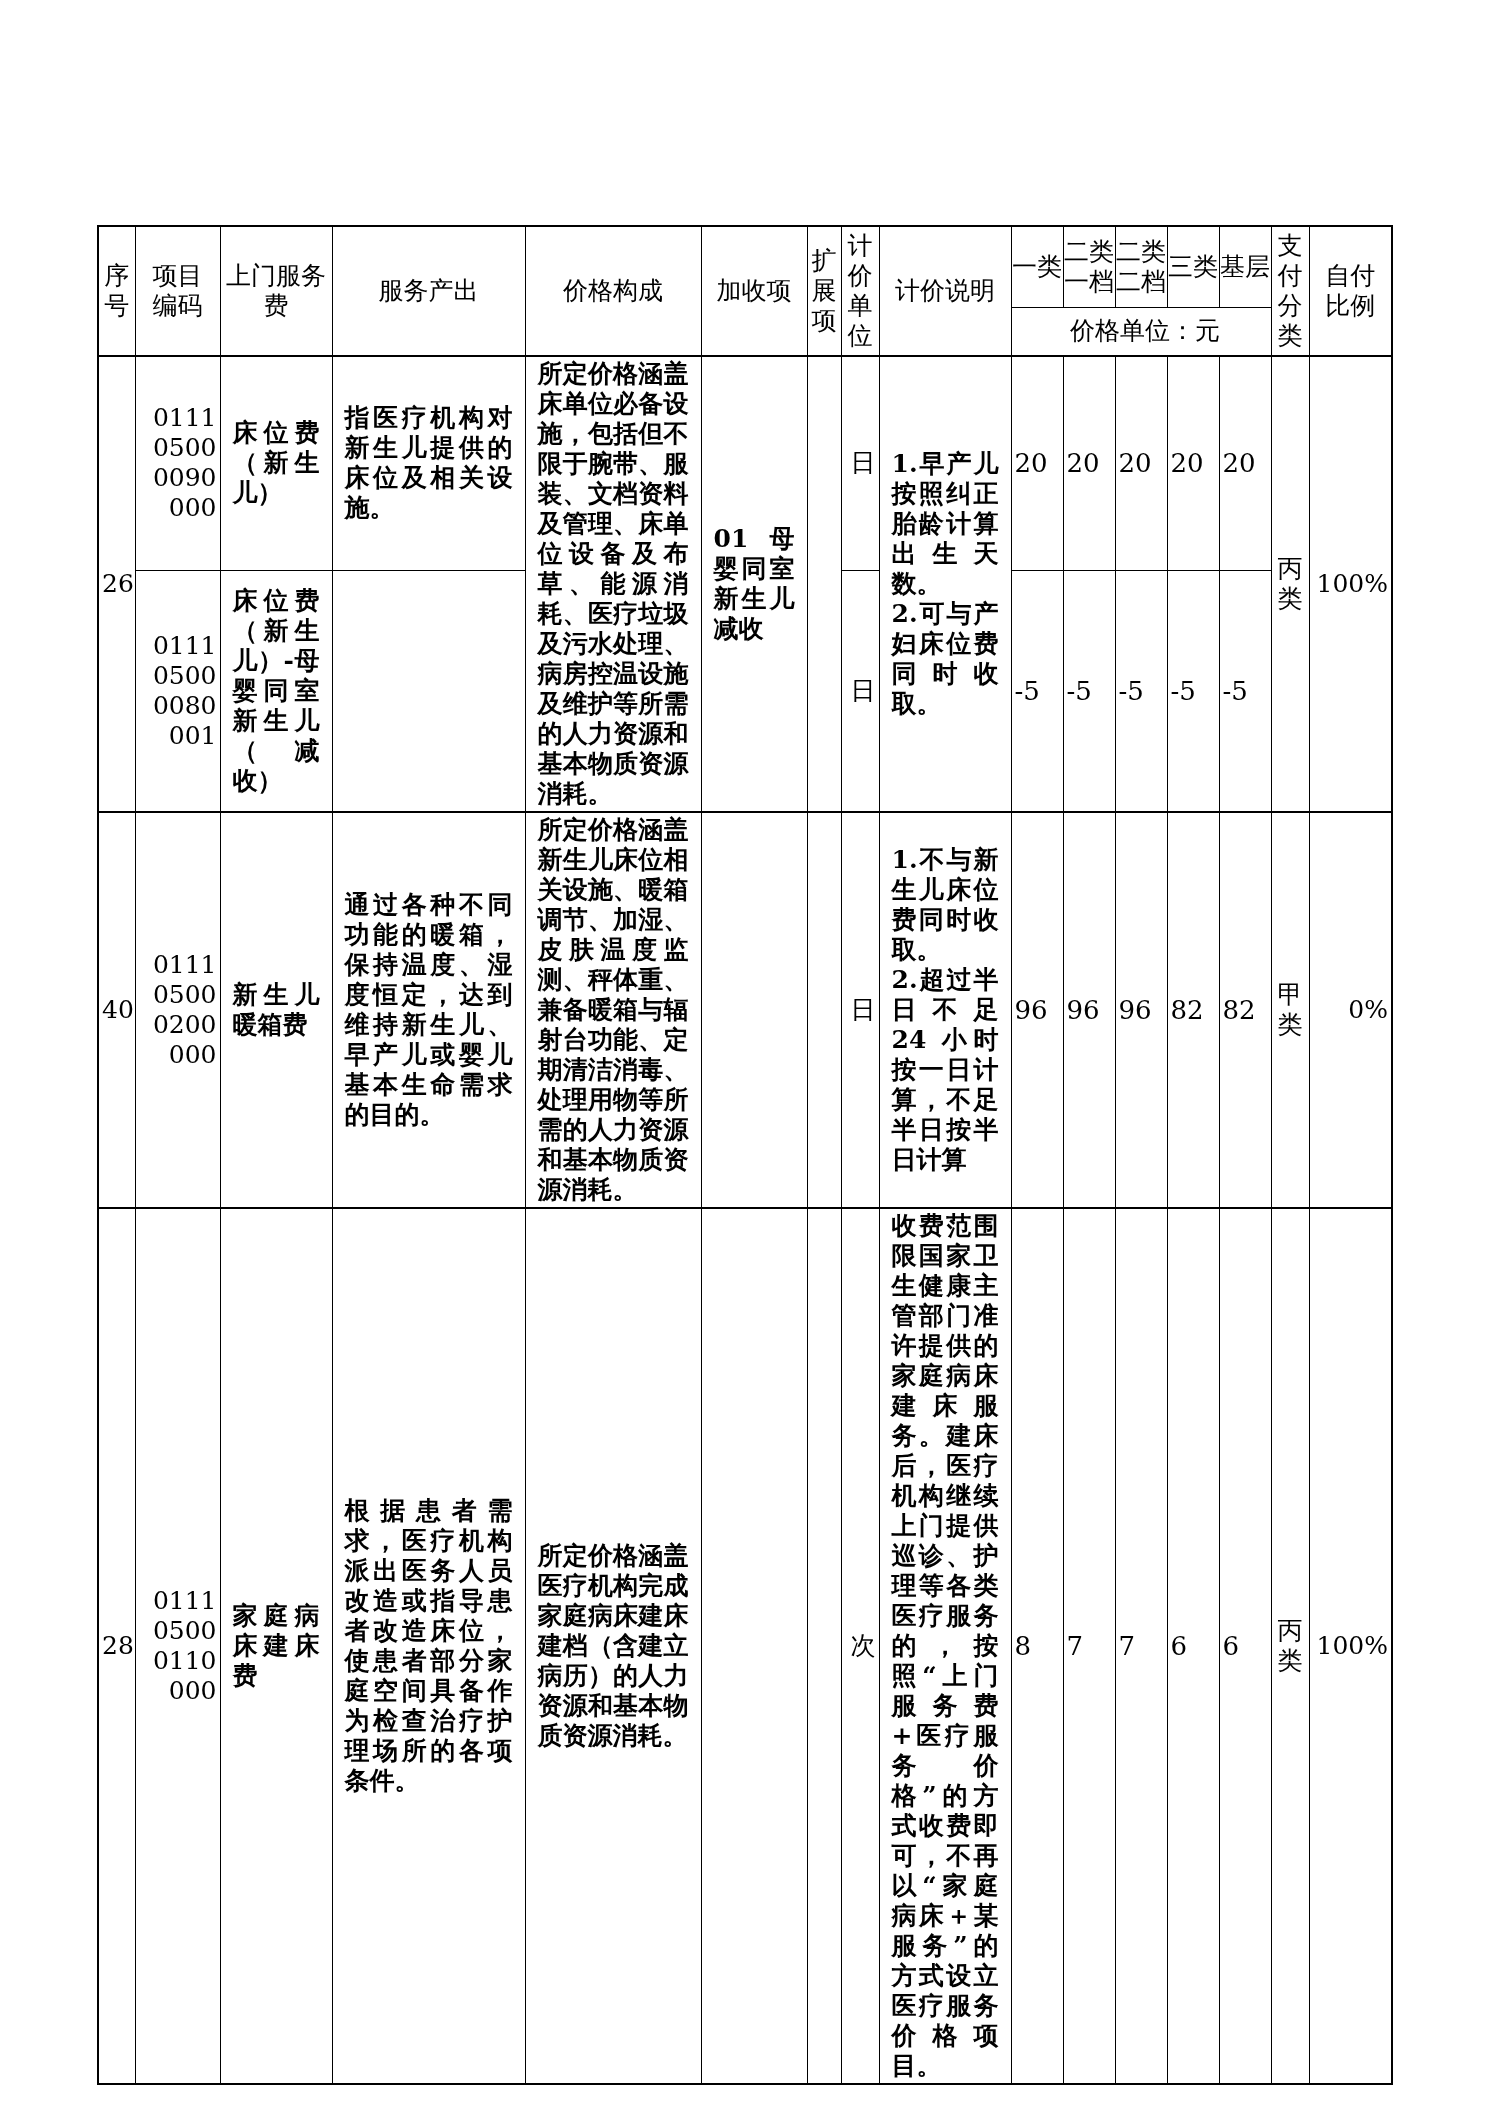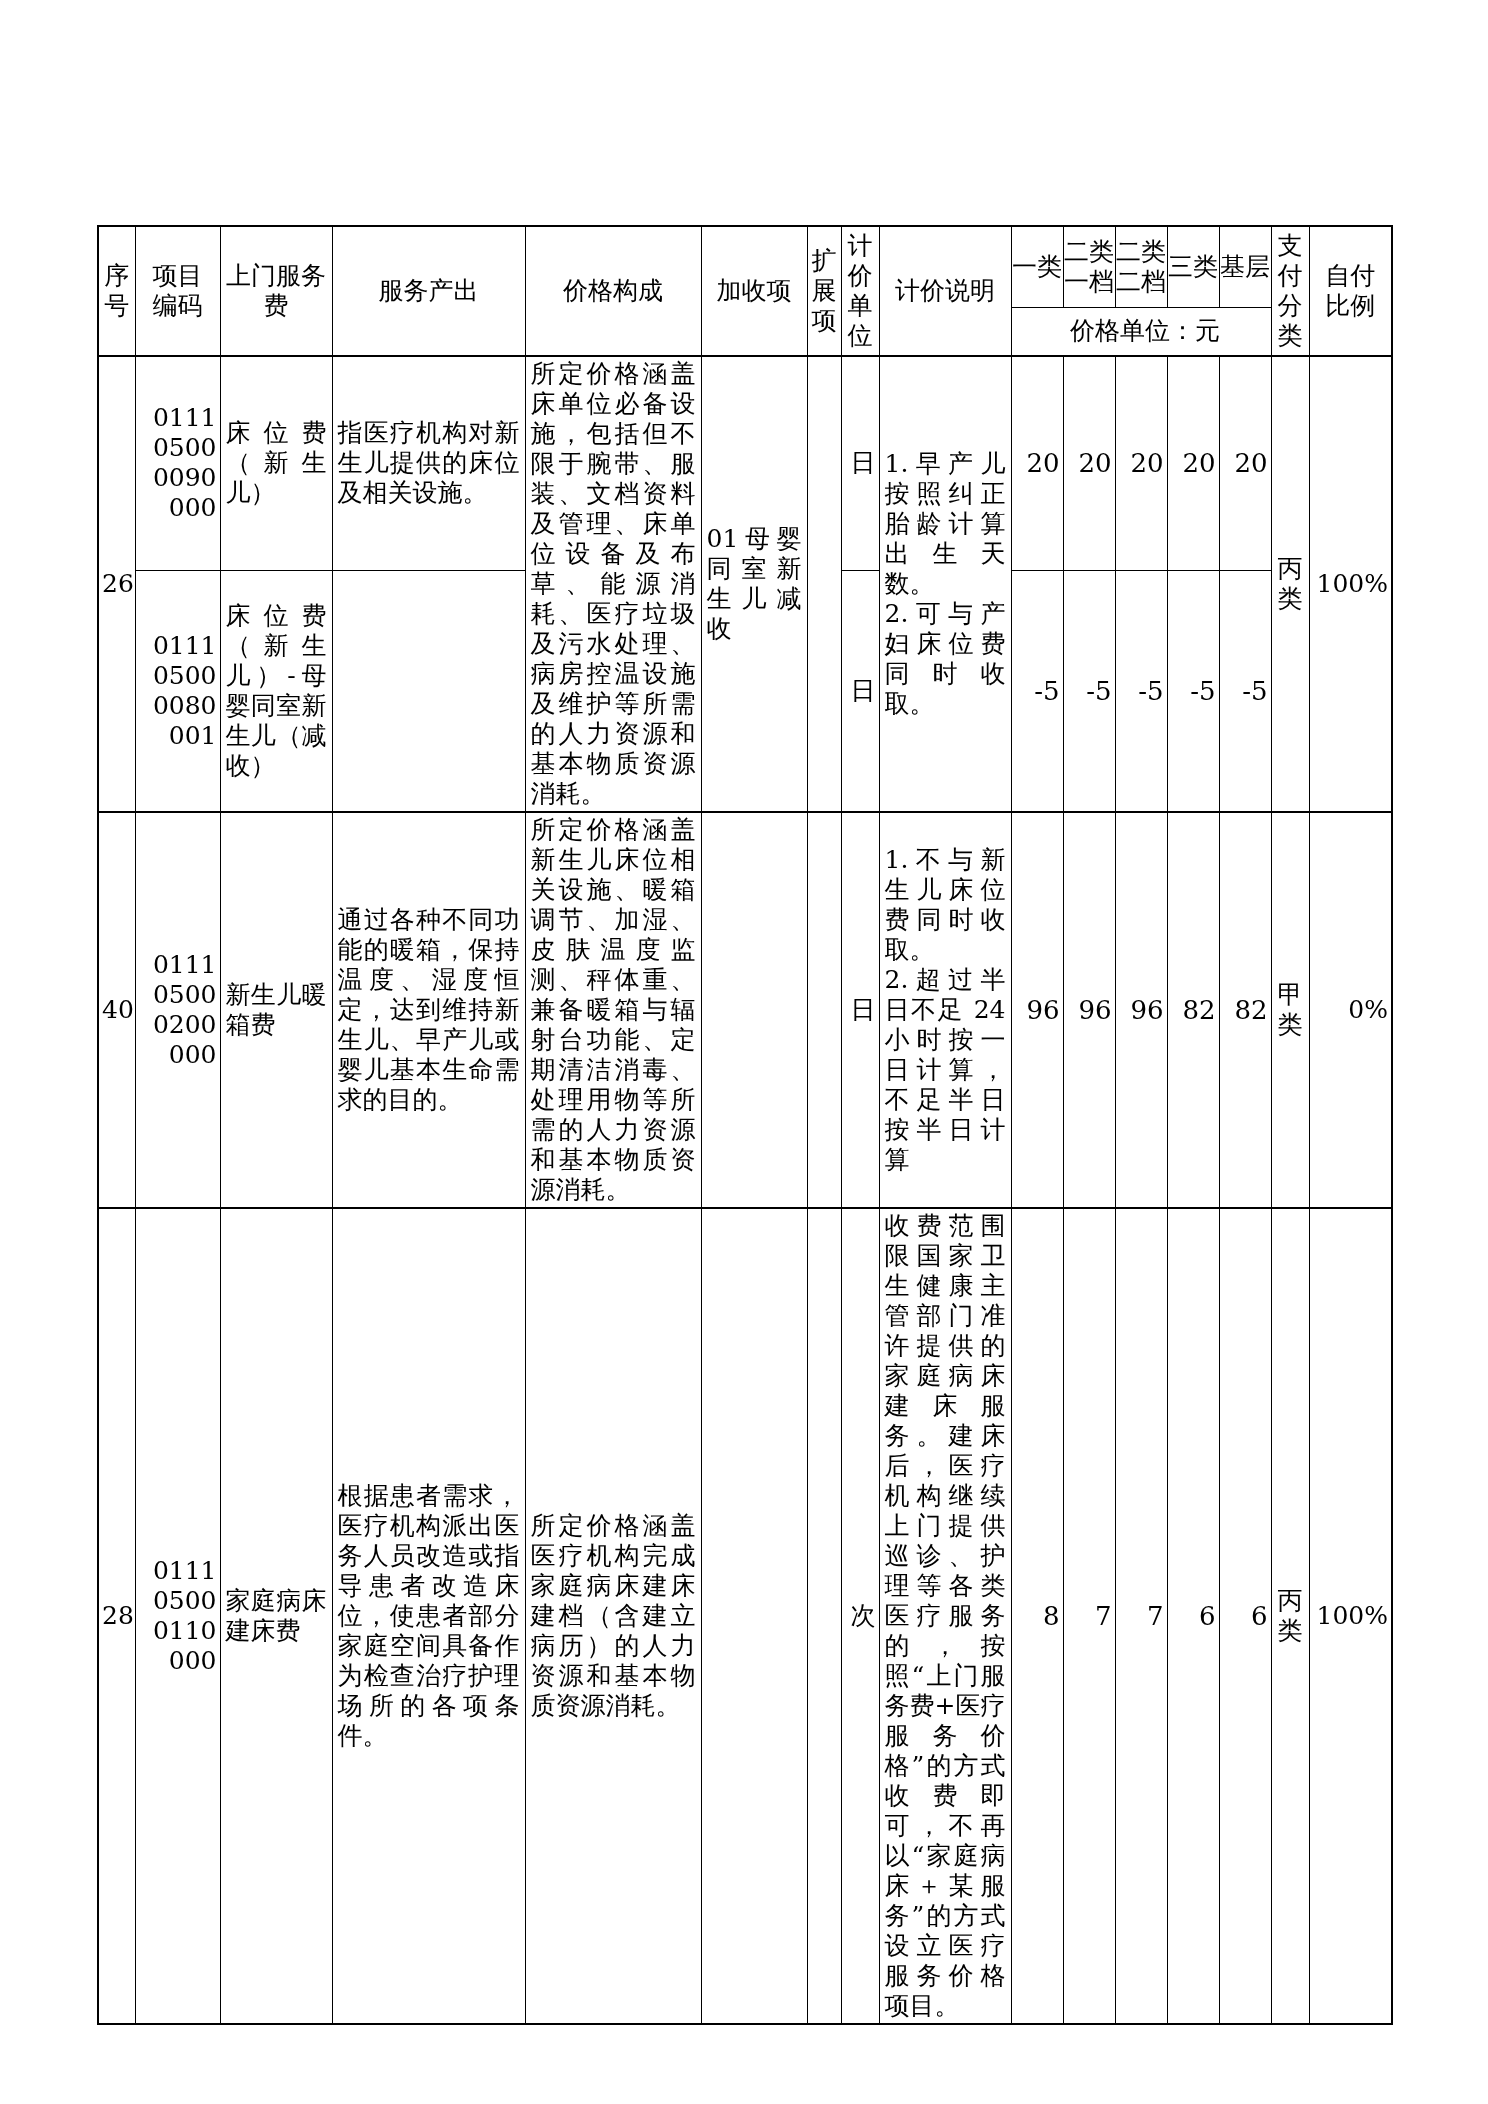--- a/index.html
+++ b/index.html
@@ -20,23 +20,23 @@
     border:1px solid #000;
     font-weight:normal;
     font-size:25px;
     line-height:30px;
     vertical-align:middle;
     padding:2px 3px;
     color:#000;
   }
   th { text-align:center; white-space:pre-line; padding:2px 0; }
   td.c  { text-align:right; }
-  td.j  { text-align:justify; text-justify:inter-character; padding:2px 5px; }
+  td.j  { text-align:justify; text-justify:inter-character; padding:2px 12px;font-weight:bold; }
   td.pre { white-space:pre-line; }
-  td.num { text-align:right; font-size:26px;margin-top:36px; }
+  td.num { text-align:left; font-size:26px;margin-top:36px; }
   td.vtx { text-align:center; white-space:pre-line; padding:2px 0; }
   tr.thick > td { border-top:2px solid #000; }
   .hdr-row2 th { font-size:25px;padding-left:8px; }
 </style>
 </head>
 <body>
 
 <div class="page">
   <table class="price-table">
     <colgroup>

